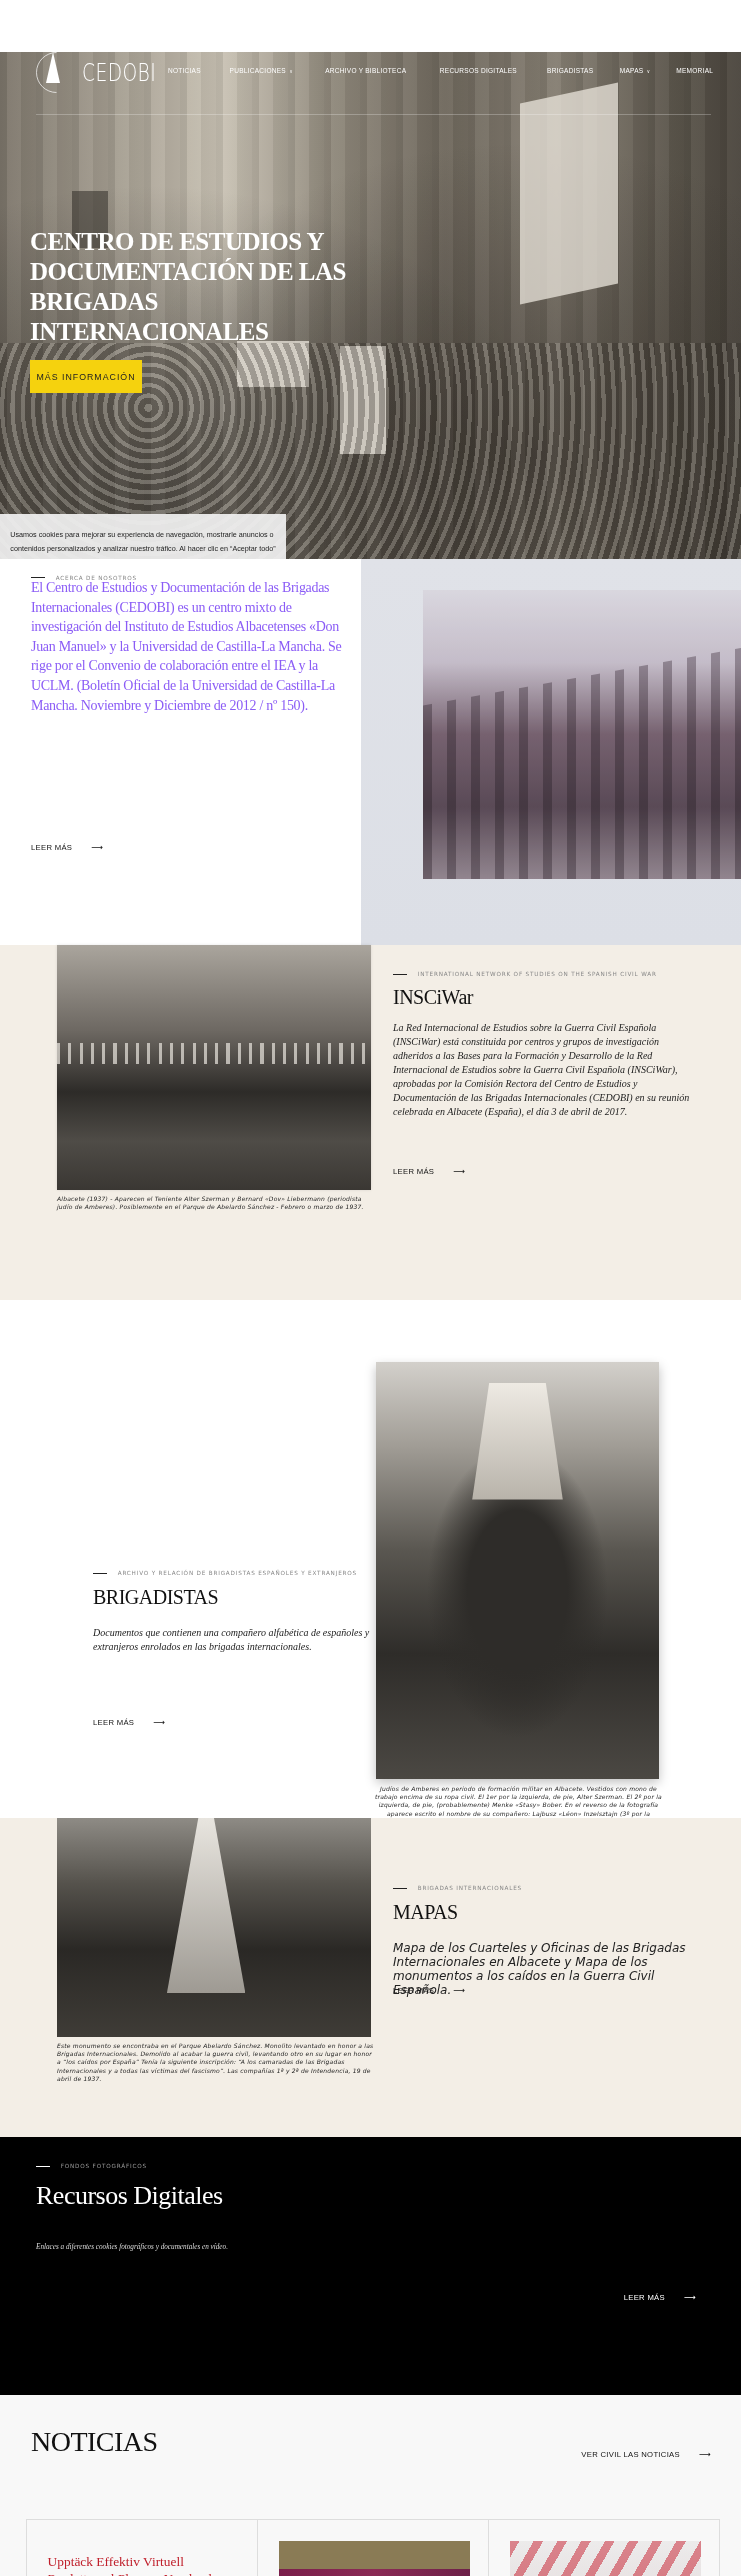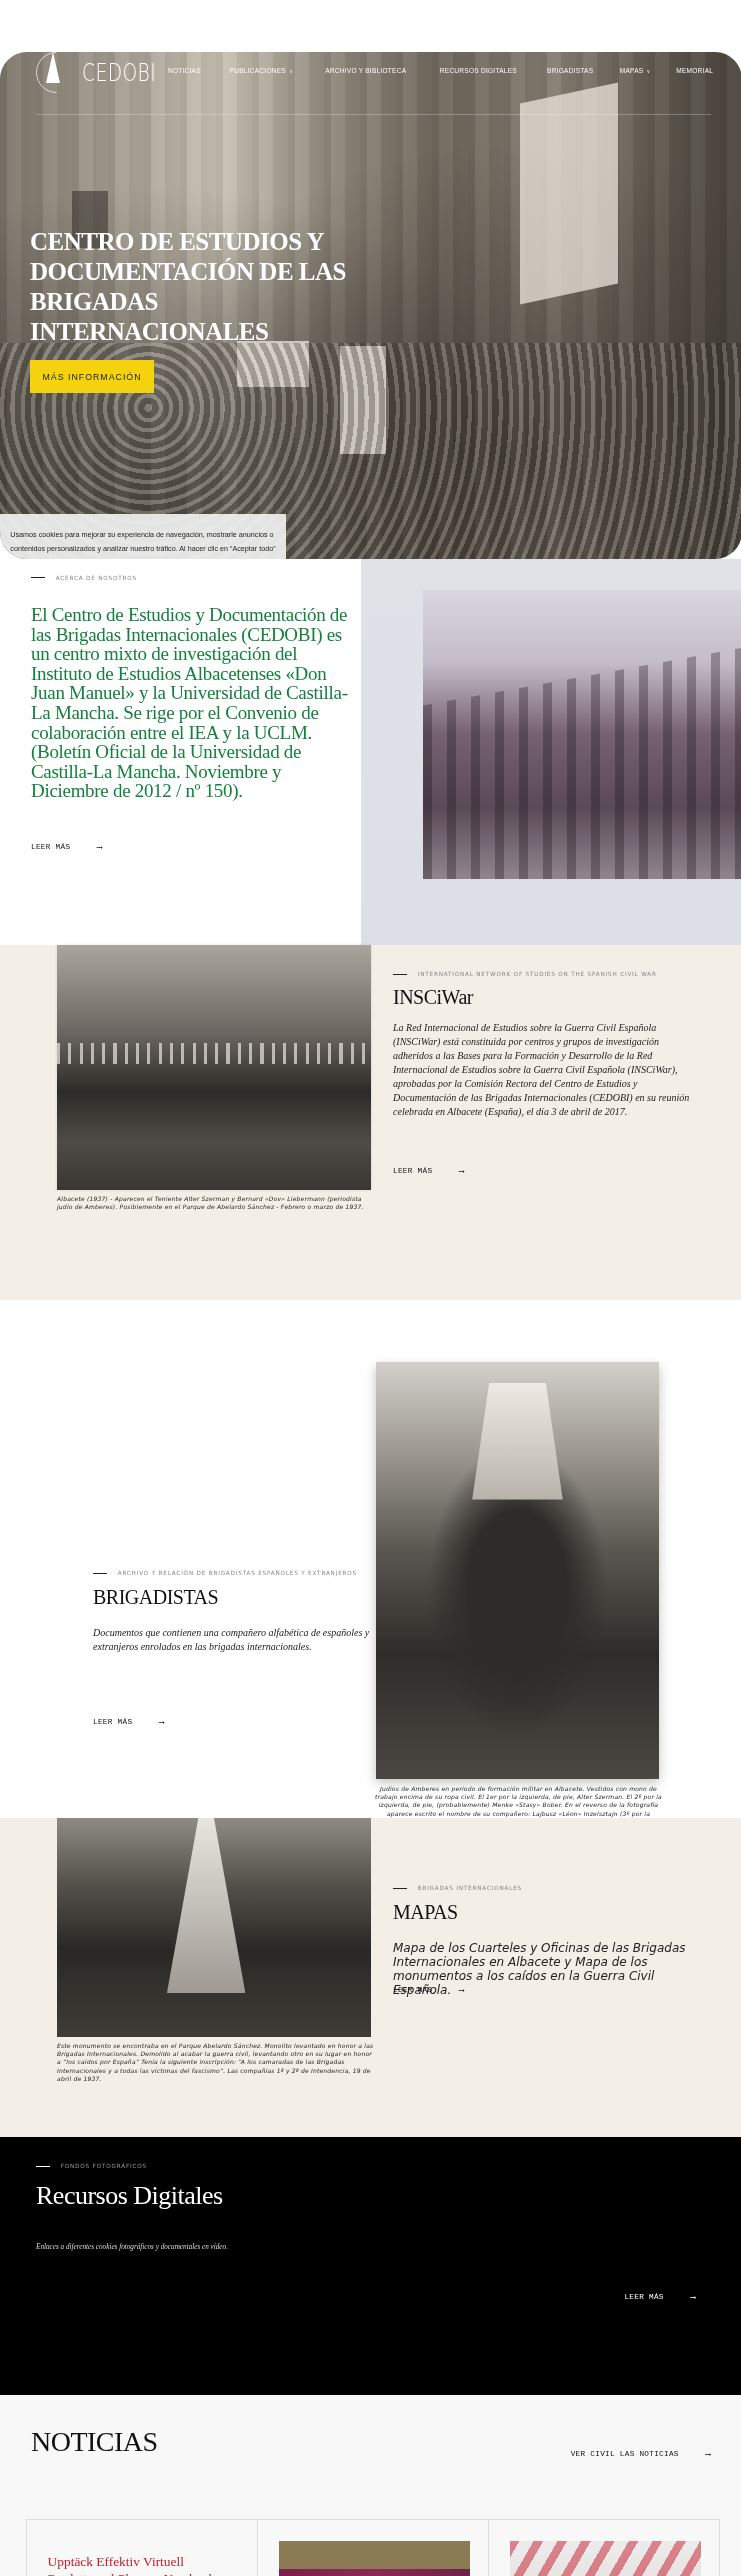--- a/index.html
+++ b/index.html
@@ -6,54 +6,54 @@
 html,body{width:742px;background:#fff;font-family:"Liberation Sans",sans-serif;color:#111}
 body{position:relative;height:3223px;overflow:hidden}
 .serif{font-family:"Liberation Serif","DejaVu Serif",serif}
 .topgap{height:52px;background:#fff}
 
 
 .hero{position:relative;height:507px;overflow:hidden;
   background:
    radial-gradient(ellipse at 70% 80%,rgba(40,35,30,.55),transparent 55%),
    radial-gradient(ellipse at 20% 90%,rgba(30,28,25,.6),transparent 50%),
-   linear-gradient(90deg,#7d766b 0%,#a49d90 15%,#c9c2b4 30%,#8f887b 45%,#6f685d 60%,#857e72 75%,#5d574d 90%,#4a453d 100%); border-radius: 27px;}
+   linear-gradient(90deg,#7d766b 0%,#a49d90 15%,#c9c2b4 30%,#8f887b 45%,#6f685d 60%,#857e72 75%,#5d574d 90%,#4a453d 100%);}
 .hero .stripes{position:absolute;inset:0;background:repeating-linear-gradient(90deg,rgba(0,0,0,.08) 0 7.2px,rgba(255,255,255,.04) 7.2px 20.6px,rgba(0,0,0,.05) 20.6px 36px)}
 .hero .crowd{position:absolute;left:0;right:0;bottom:0;height:216px;
   background:repeating-radial-gradient(circle at 20% 30%,rgba(240,235,225,.35) 0 4.1px,rgba(40,35,30,.5) 4.1px 10.3px);opacity:.55}
 .hero .sign{position:absolute;background:rgba(235,230,220,.75)}
 .nav{position:absolute;top:0;left:0;right:0;height:62px}
 .logo{position:absolute;left:36px;top:0;display:flex;align-items:center;gap:5.2px}
 .logo-mark{width:41px;height:41px;position:relative}
 .logo-mark .tri{position:absolute;left:10.3px;top:0;width:0;height:0;border-left:7.7px solid transparent;border-right:7.7px solid transparent;border-bottom:31px solid #fff}
 .logo-mark .ring{position:absolute;left:0;top:0;width:41px;height:41px;border:0.5px solid rgba(255,255,255,.7);border-radius:50%;clip-path:inset(0 50% 0 0)}
 .logo-text{color:#fff;font-size:24px;letter-spacing:0.5px;font-family:"DejaVu Sans",sans-serif;font-weight:300;transform:scaleX(.78);transform-origin:left}
 .menu{position:absolute;right:26px;top:14.4px;display:flex;gap:19.6px;align-items:center}
 .menu a{color:#fff;font-size:7.7px;letter-spacing:0.3px;text-decoration:none;font-family:"Liberation Sans",sans-serif;display:flex;align-items:center;gap:4.1px;transform:scaleX(.85)}
 .menu .chev{font-size:5.2px}
 .nav-line{position:absolute;left:36px;right:31px;top:62px;height:0.5px;background:rgba(255,255,255,.25)}
 .hero-title{position:absolute;left:30px;top:175px;width:371px;color:#fff;font-size:25px;line-height:30px;letter-spacing:-0.5px;text-transform:uppercase}
-.hero-btn{position:absolute;left:30px;top:308px;width:124px;height:33px;background:#f5d20e;color:#222;border:none;font-size:8.8px;letter-spacing:1px;font-family:"Liberation Sans",sans-serif}
+.hero-btn{position:absolute;left:30px;top:308px;width:112px;height:33px;background:#f5d20e;color:#222;border:none;font-size:8.8px;letter-spacing:1px;font-family:"Liberation Sans",sans-serif}
 
 
 .cookie{position:absolute;left:0;top:462px;width:286px;height:94px;background:rgba(240,240,240,.93);padding:14.4px 10.3px 0 10.3px}
 .cookie p{font-size:7.2px;line-height:14px;color:#222;font-family:"Liberation Sans",sans-serif}
 
 
 .about{position:relative;height:386px;background:#fff}
 .about .photo{position:absolute;left:361px;top:0;width:381px;height:386px;
   background:linear-gradient(180deg,#e0e2e8 0%,#dcdfe6 100%)}
 .about .photo .img{position:absolute;left:62px;top:31px;right:0;height:289px;
   background:linear-gradient(180deg,#d9d6de 0%,#c2b9c6 25%,#6b5463 50%,#4c3a47 75%,#8a7c86 100%);opacity:.9}
 .about .photo .img:after{content:"";position:absolute;inset:0;background:repeating-linear-gradient(90deg,rgba(60,40,55,.4) 0 9.3px,transparent 9.3px 24px);mix-blend-mode:multiply;clip-path:polygon(0 40%,100% 20%,100% 100%,0 100%)}
 .eyebrow{display:flex;align-items:center;gap:10.3px;font-size:5.7px;letter-spacing:0.8px;color:#888;font-family:"DejaVu Sans",sans-serif;text-transform:uppercase}
 .eyebrow .dash{width:14.4px;height:0.5px;background:#222}
 .about .eyebrow{position:absolute;left:31px;top:15.5px}
-.about-text{position:absolute;left:31px;top:46px;width:330px;font-size:19px;line-height:19.6px;color:#15803d;letter-spacing:-0.3px}
-.readmore{display:flex;align-items:center;gap:27px;font-size:7.7px;letter-spacing:0.3px;color:#111;text-decoration:none;font-family:Liberation Mono, monospace}
+.about-text{position:absolute;left:31px;top:19px;width:330px;font-size:14px;line-height:19.6px;color:#8b5cf6;letter-spacing:-0.3px}
+.readmore{display:flex;align-items:center;gap:19px;font-size:7.7px;letter-spacing:0.3px;color:#111;text-decoration:none;font-family:Liberation Sans, sans-serif}
 .readmore .arr{font-size:8.2px}
 .about .readmore{position:absolute;left:31px;top:283px}
 
 
 .insci{position:relative;height:355px;background:#f3eee6}
 .insci .photo{position:absolute;left:57px;top:0;width:314px;height:245px;background:linear-gradient(180deg,#aaa59d 0%,#6d6862 35%,#2d2b28 60%,#4f4c47 80%,#3a3733 100%);box-shadow:0 0 3.1px rgba(0,0,0,.1)}
 .insci .photo:before{content:"";position:absolute;left:0;right:0;top:40%;height:20.6px;background:repeating-linear-gradient(90deg,#eae6df 0 3.1px,transparent 3.1px 11.3px);opacity:.7}
 .caption{font-style:italic;font-size:6px;line-height:8.2px;color:#222;font-family:"DejaVu Sans",sans-serif;letter-spacing:0.2px}
 .insci .caption{position:absolute;left:57px;top:250px;width:314px}
 .insci .eyebrow{position:absolute;left:393px;top:26px}

